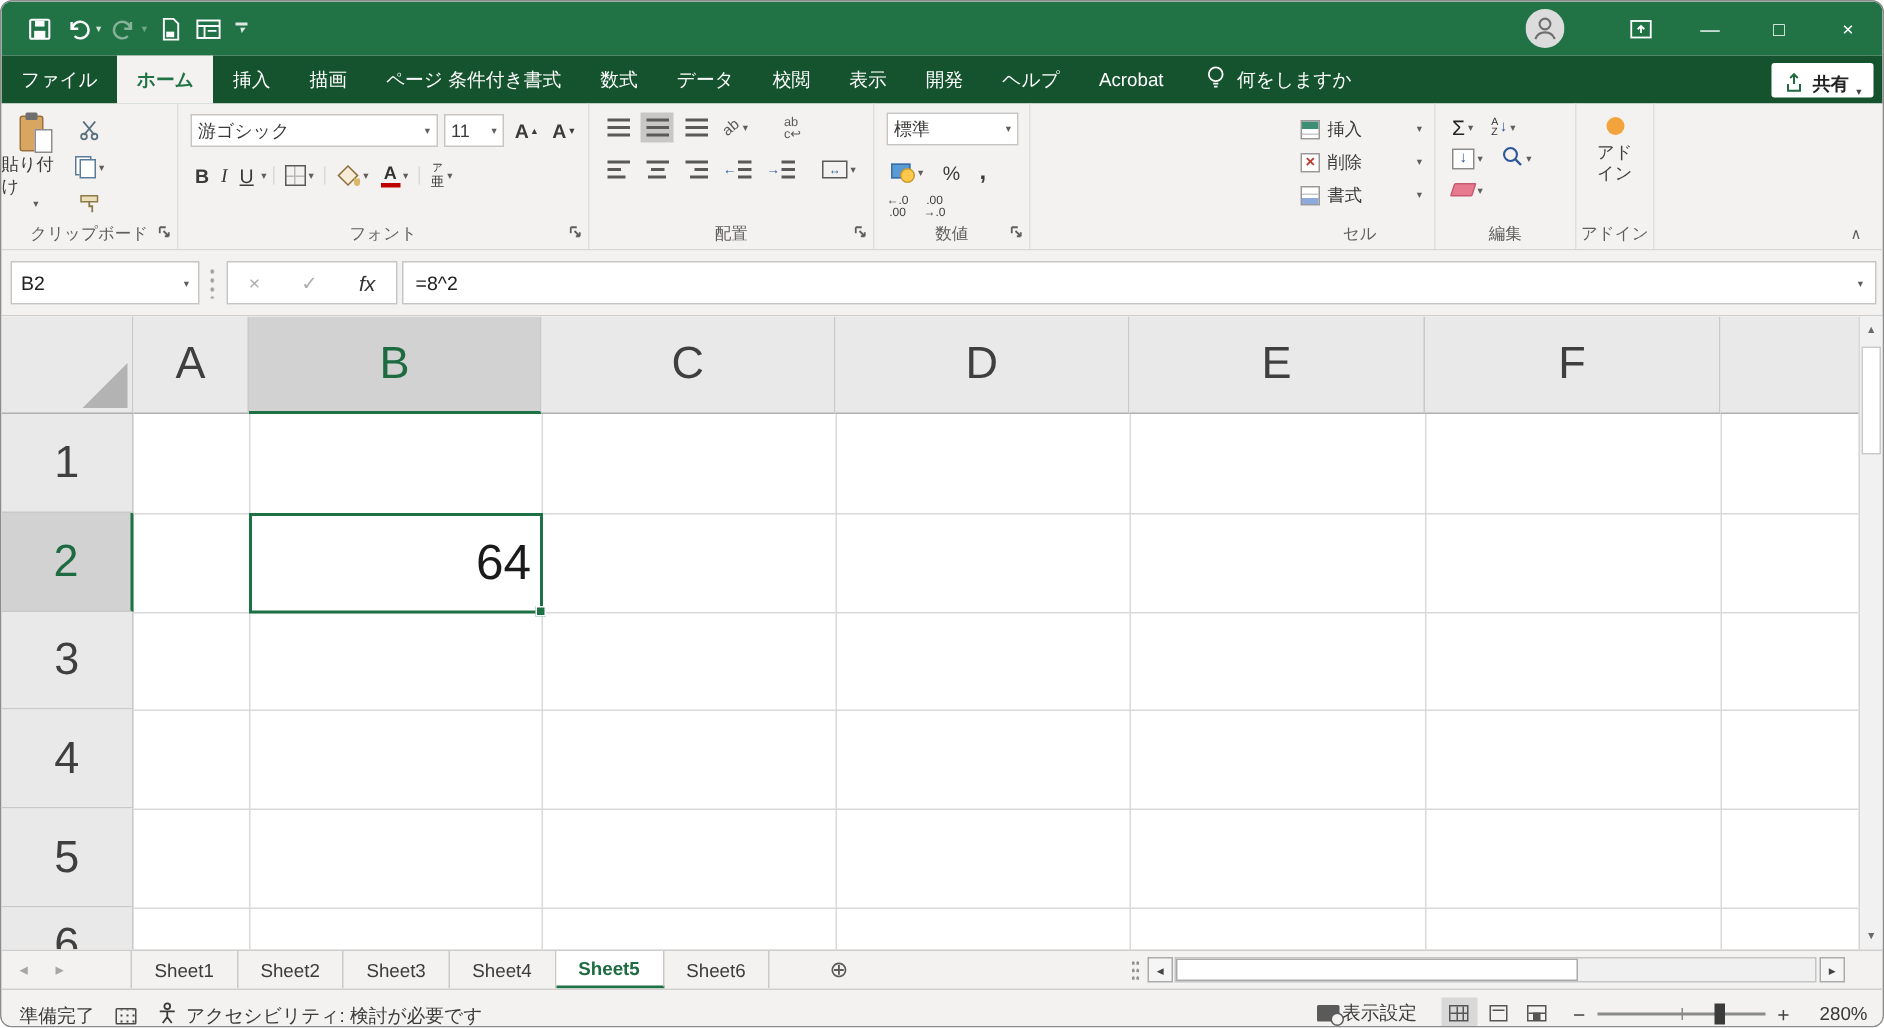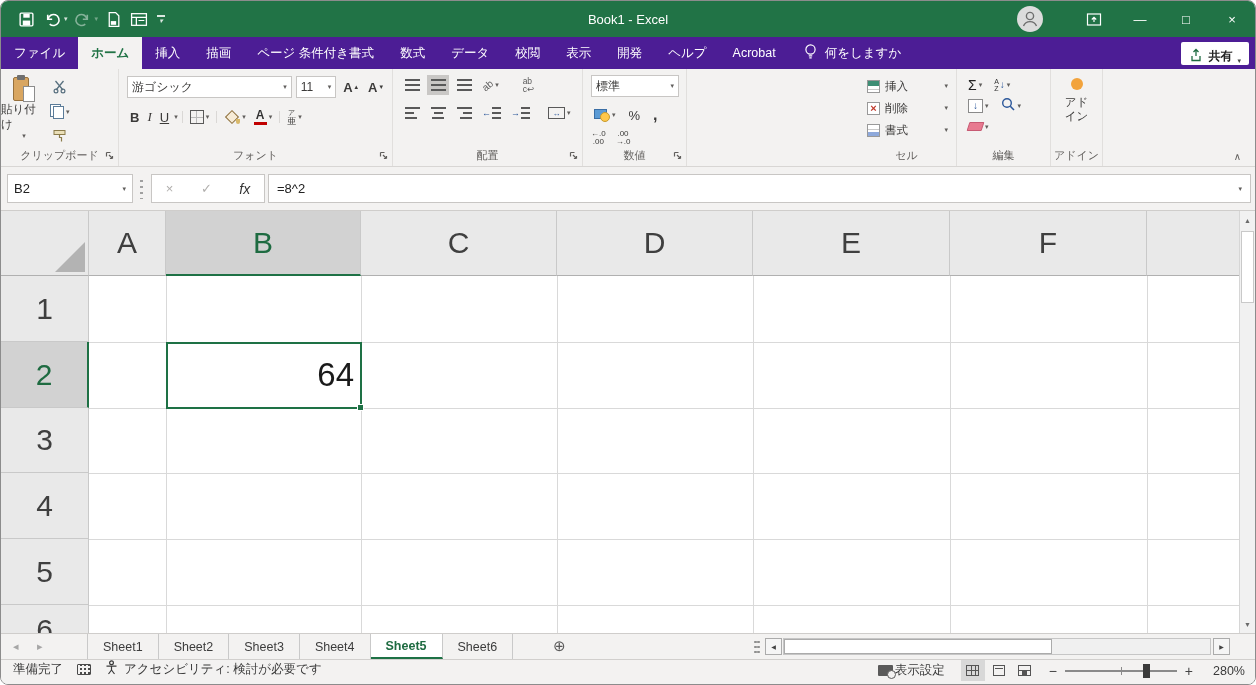--- a/index.html
+++ b/index.html
@@ -12,21 +12,21 @@
   .qat-car{font-size:7px;color:#d7e5dc;margin-left:-3px;}
   .dim{opacity:.45;}
   .qat-more{display:inline-flex;flex-direction:column;align-items:center;width:14px;}
   .qat-more .bar{width:8px;height:2px;background:#dce8e1;margin-bottom:1px;}
   .qat-more .cv{font-size:7px;color:#dce8e1;line-height:5px;}
   .tb-title{position:absolute;left:0;right:0;text-align:center;color:#fff;font-size:13px;pointer-events:none;}
   .tb-right{position:absolute;right:0;top:0;height:36px;display:flex;align-items:center;}
   .tb-ctl{width:46px;height:36px;display:flex;align-items:center;justify-content:center;color:#fff;font-size:13px;cursor:pointer;}
   .avatar{width:26px;height:26px;margin-right:28px;}
   
-  .tabrow{position:absolute;left:0;top:36px;width:100%;height:32px;background:#4c1d95;display:flex;align-items:stretch;}
+  .tabrow{position:absolute;left:0;top:36px;width:100%;height:32px;background:#14532d;display:flex;align-items:stretch;}
   .rtab{display:flex;align-items:center;padding:0 13px;color:#fff;font-size:12.5px;cursor:pointer;white-space:nowrap;}
   .rtab.active{background:#f3f2f1;color:#217346;font-weight:700;}
   .tellme{display:flex;align-items:center;gap:7px;color:#fff;font-size:12.5px;margin-left:14px;cursor:pointer;}
   .share-btn{position:absolute;right:6px;top:5px;height:23px;background:#fff;border-radius:2px;display:flex;align-items:flex-end;gap:5px;padding:0 8px;font-size:12px;color:#222;font-weight:700;cursor:pointer;}
   .share-btn .cv{font-size:7px;color:#444;font-weight:400;}
   
   .ribbon{position:absolute;left:0;top:68px;width:100%;height:98px;background:#f3f2f1;border-bottom:1px solid #d8d6d4;font-size:11.5px;color:#3b3a39;}
   .rg{position:absolute;top:0;bottom:0;border-right:1px solid #e1dfdd;}
   .rg-label{position:absolute;bottom:3px;left:0;right:0;text-align:center;font-size:11px;color:#605e5c;white-space:nowrap;}
   .launcher{position:absolute;bottom:4px;right:4px;cursor:pointer;}
@@ -133,21 +133,21 @@
   .snav{position:absolute;top:0;height:25px;display:flex;align-items:center;font-size:11px;color:#a6a6a6;cursor:pointer;}
   .stabs{position:absolute;left:86px;top:0;height:25px;display:flex;align-items:stretch;border-left:1px solid #c9c9c9;}
   .stab{display:flex;align-items:center;padding:0 15px;border-right:1px solid #c9c9c9;cursor:pointer;}
   .stab.active{background:#fff;color:#1e6b41;font-weight:700;border-bottom:2px solid #1e7145;}
   .addsheet{position:absolute;left:552px;top:3px;font-size:15px;color:#5a5a5a;cursor:pointer;}
   .hdots{position:absolute;left:753px;top:6px;width:6px;height:14px;background:radial-gradient(circle at 1.5px 2px,#8f8f8f 1.1px,transparent 1.2px);background-size:3px 5px;cursor:col-resize;}
   .hs-btn{position:absolute;top:4px;width:17px;height:17px;border:1px solid #ababab;background:#f5f5f5;display:flex;align-items:center;justify-content:center;font-size:6px;color:#444;cursor:pointer;}
   .hs-track{position:absolute;left:782px;top:4px;width:428px;height:17px;background:#f0f0f0;border:1px solid #c6c6c6;}
   .hs-thumb{position:absolute;left:0;top:0;width:268px;height:15px;background:#fff;border:1px solid #ababab;cursor:grab;}
   
-  .statusbar{position:absolute;left:0;top:658px;width:100%;height:27px;background:#f3f2f1;border-top:1px solid #d1cfcd;font-size:12.5px;color:#3a3a3a;display:flex;align-items:flex-start;}
+  .statusbar{position:absolute;left:0;top:658px;width:100%;height:27px;background:#f3f2f1;border-top:1px solid #d1cfcd;font-size:12.5px;color:#3a3a3a;display:flex;align-items:flex-end;}
   .sb-left{display:flex;align-items:center;gap:14px;padding-left:12px;}
   .ic-macro{display:inline-block;width:14px;height:11px;border:1px solid #4a4a4a;border-radius:1px;background:radial-gradient(circle at 2px 2px,#4a4a4a 0.9px,transparent 1px);background-size:4px 4px;background-position:1px 2px;cursor:pointer;}
   .sb-right{position:absolute;right:10px;display:flex;align-items:center;gap:2px;}
   .ic-display{position:relative;display:inline-block;width:15px;height:11px;background:#5a5a5a;border-radius:1px;}
   .ic-display:after{content:"";position:absolute;right:-3px;bottom:-3px;width:7px;height:7px;border-radius:50%;background:#f3f2f1;border:1.5px solid #5a5a5a;}
   .viewbtn{width:24px;height:21px;display:flex;align-items:center;justify-content:center;cursor:pointer;}
   .viewbtn.sel{background:#d8d8d8;}
   .vb-grid{width:13px;height:11px;border:1px solid #555;background:linear-gradient(#555,#555) 4px 0/1px 100% no-repeat,linear-gradient(#555,#555) 8px 0/1px 100% no-repeat,linear-gradient(#555,#555) 0 50%/100% 1px no-repeat;}
   .vb-page{width:12px;height:11px;border:1px solid #555;background:linear-gradient(#555,#555) 50% 2px/8px 1px no-repeat;}
   .vb-break{width:13px;height:11px;border:1px solid #555;background:linear-gradient(#555,#555) 50% 100%/5px 5px no-repeat,linear-gradient(#555,#555) 0 45%/100% 1px no-repeat;}
@@ -198,21 +198,20 @@
             <line x1="1.5" y1="6" x2="15.5" y2="6" stroke="#fff" stroke-width="1.2"></line>
             <line x1="6" y1="6" x2="6" y2="13.5" stroke="#fff" stroke-width="1.2"></line>
             <line x1="8" y1="9" x2="13.5" y2="9" stroke="#fff" stroke-width="1"></line>
           </svg>
       </span>
       <span class="qat-more">
           <i class="bar"></i>
           <i class="cv">▾</i>
         </span>
     </div>
-    <div class="tb-title">Book1 - Excel</div>
     <div class="tb-right">
       <span class="avatar">
         <svg width="26" height="26" viewBox="0 0 26 26">
             <circle cx="13" cy="13" r="13" fill="#dcdcdc"></circle>
             <circle cx="13" cy="10" r="3.6" fill="none" stroke="#6e6e6e" stroke-width="1.4"></circle>
             <path d="M6.5 20 a7 7 0 0 1 13 0" fill="none" stroke="#6e6e6e" stroke-width="1.4"></path>
           </svg>
       </span>
       <span class="tb-ctl">
         <svg width="16" height="15" viewBox="0 0 16 15">

